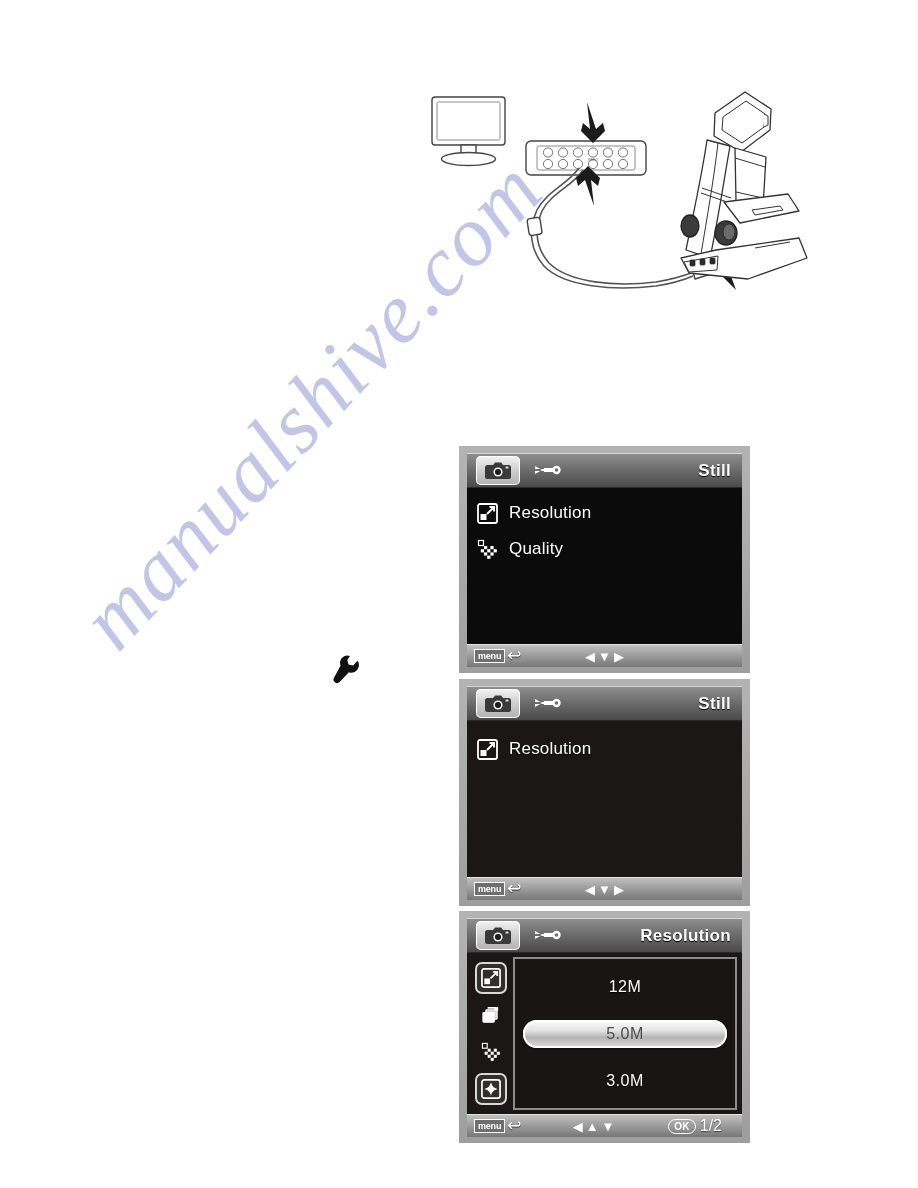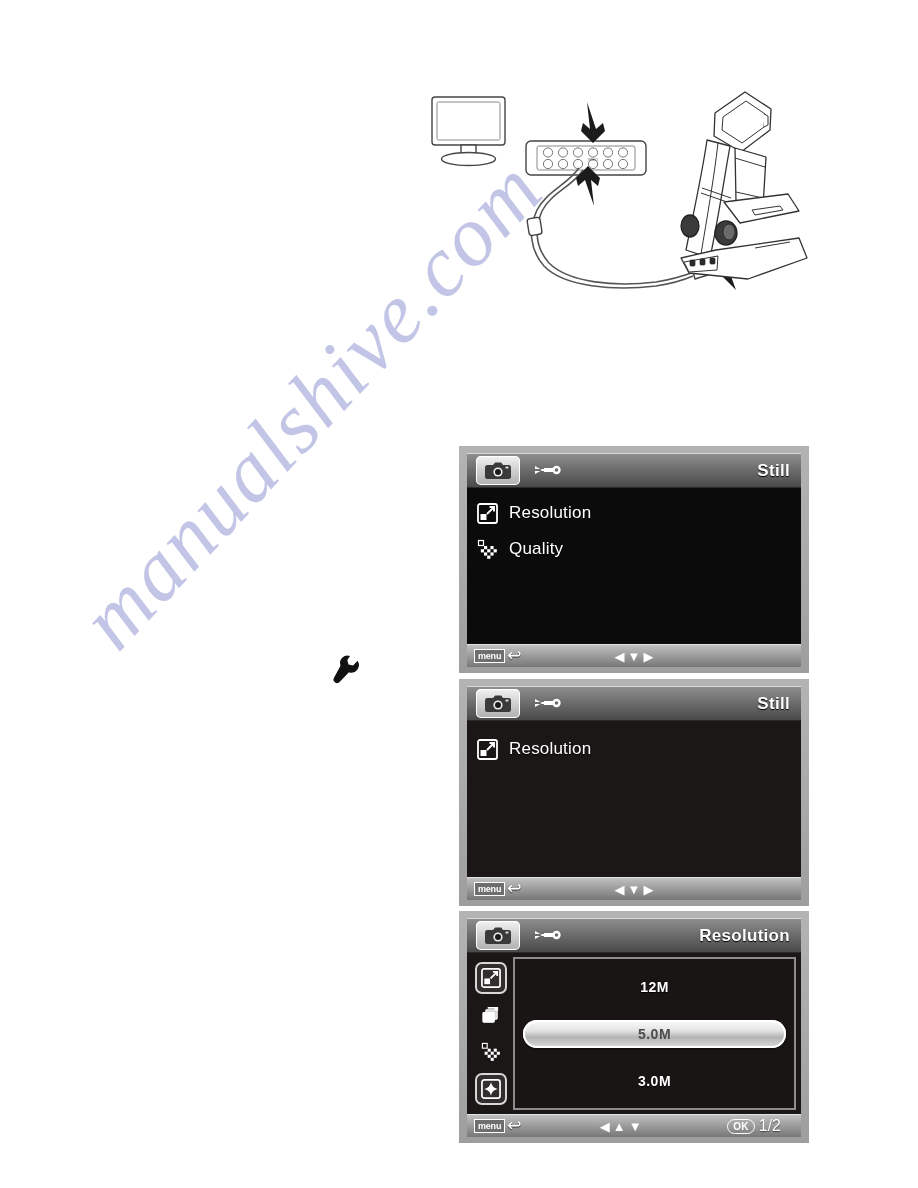--- a/index.html
+++ b/index.html
@@ -58,21 +58,21 @@
     top: 652px;
     width: 34px;
     height: 40px;
     z-index: 3;
   }
 
   
   .osd {
     position: absolute;
     left: 459px;
-    width: 350px;
+    width: 291px;
     z-index: 4;
     background: linear-gradient(180deg, #b3b3b3 0%, #a9a9a9 55%, #9e9e9e 100%);
     padding: 7px 8px 6px 8px;
     box-sizing: border-box;
   }
   #osd-1 { top: 446px; height: 227px; }
   #osd-2 { top: 679px; height: 227px; }
   #osd-3 { top: 911px; height: 232px; }
 
   .osd-inner {
@@ -196,22 +196,22 @@
     justify-content: space-around;
     padding: 4px 8px;
     box-sizing: border-box;
   }
   .opt-row {
     height: 28px;
     display: flex;
     align-items: center;
     justify-content: center;
     color: #ffffff;
-    font-size: 14px;
-    font-weight: bold;
+    font-size: 16px;
+    font-weight: normal;
     letter-spacing: .5px;
     text-shadow: 0 1px 1px #000;
   }
   .opt-row.selected {
     color: #4b4b4b;
     text-shadow: none;
     border-radius: 14px;
     background: linear-gradient(180deg, #fdfdfd 0%, #e3e3e3 38%, #b4b4b4 62%, #dcdcdc 100%);
     box-shadow: 0 0 0 2px #ffffff inset, 0 1px 2px rgba(0,0,0,.6);
   }

